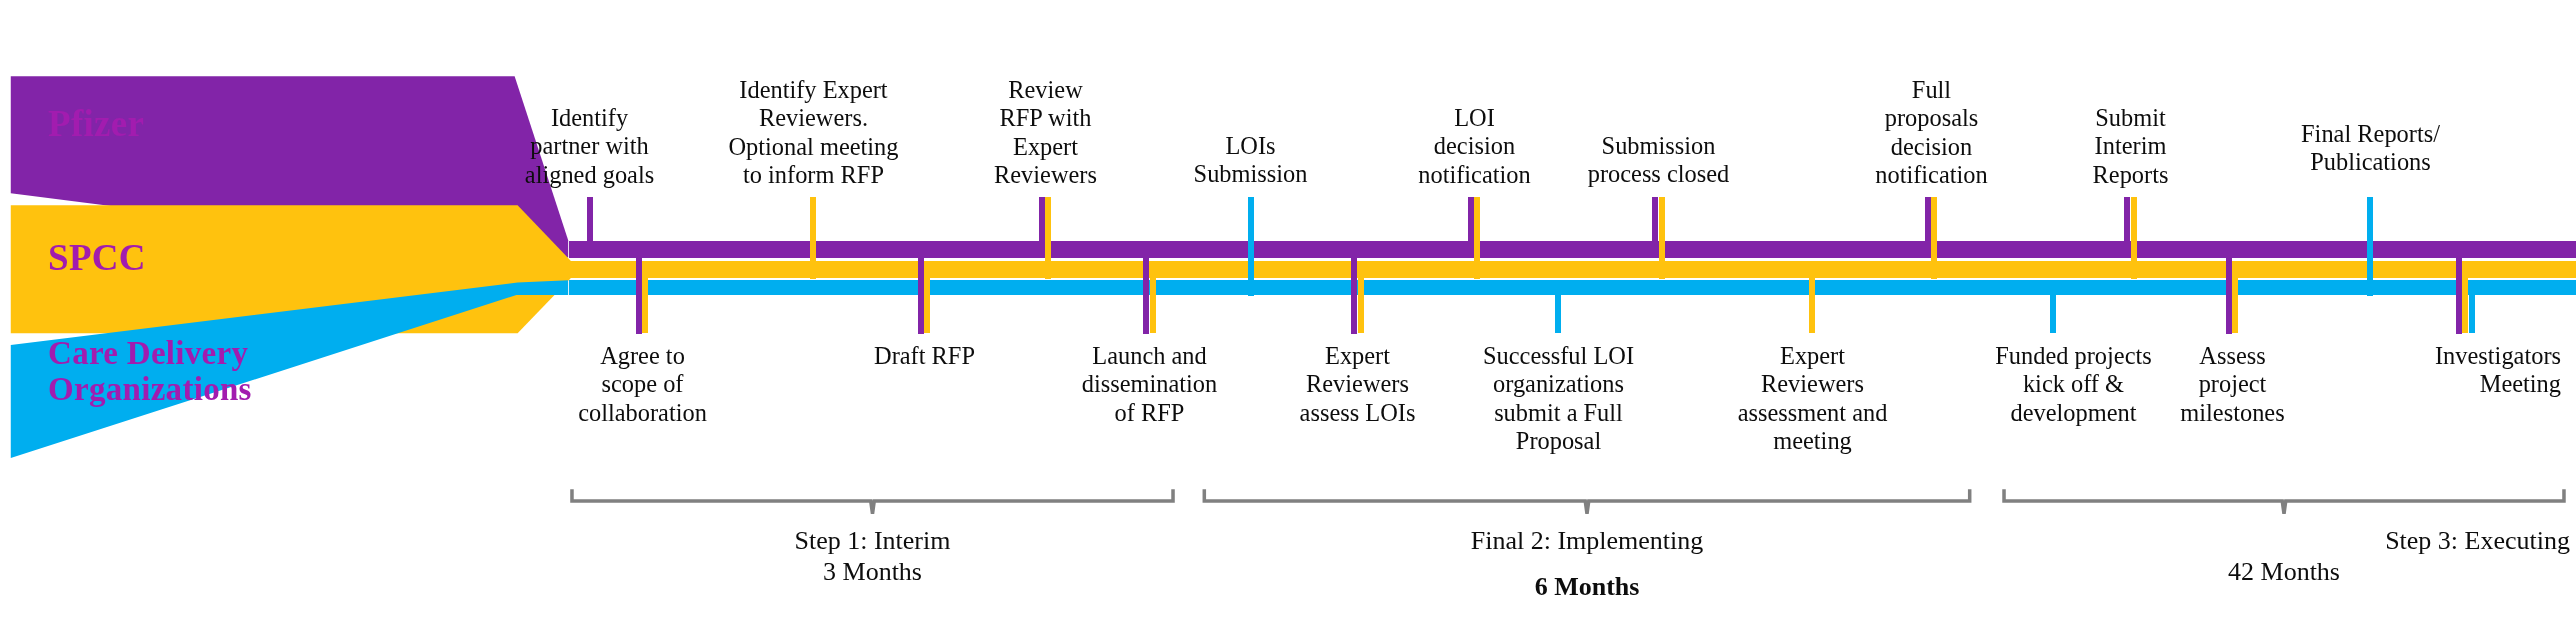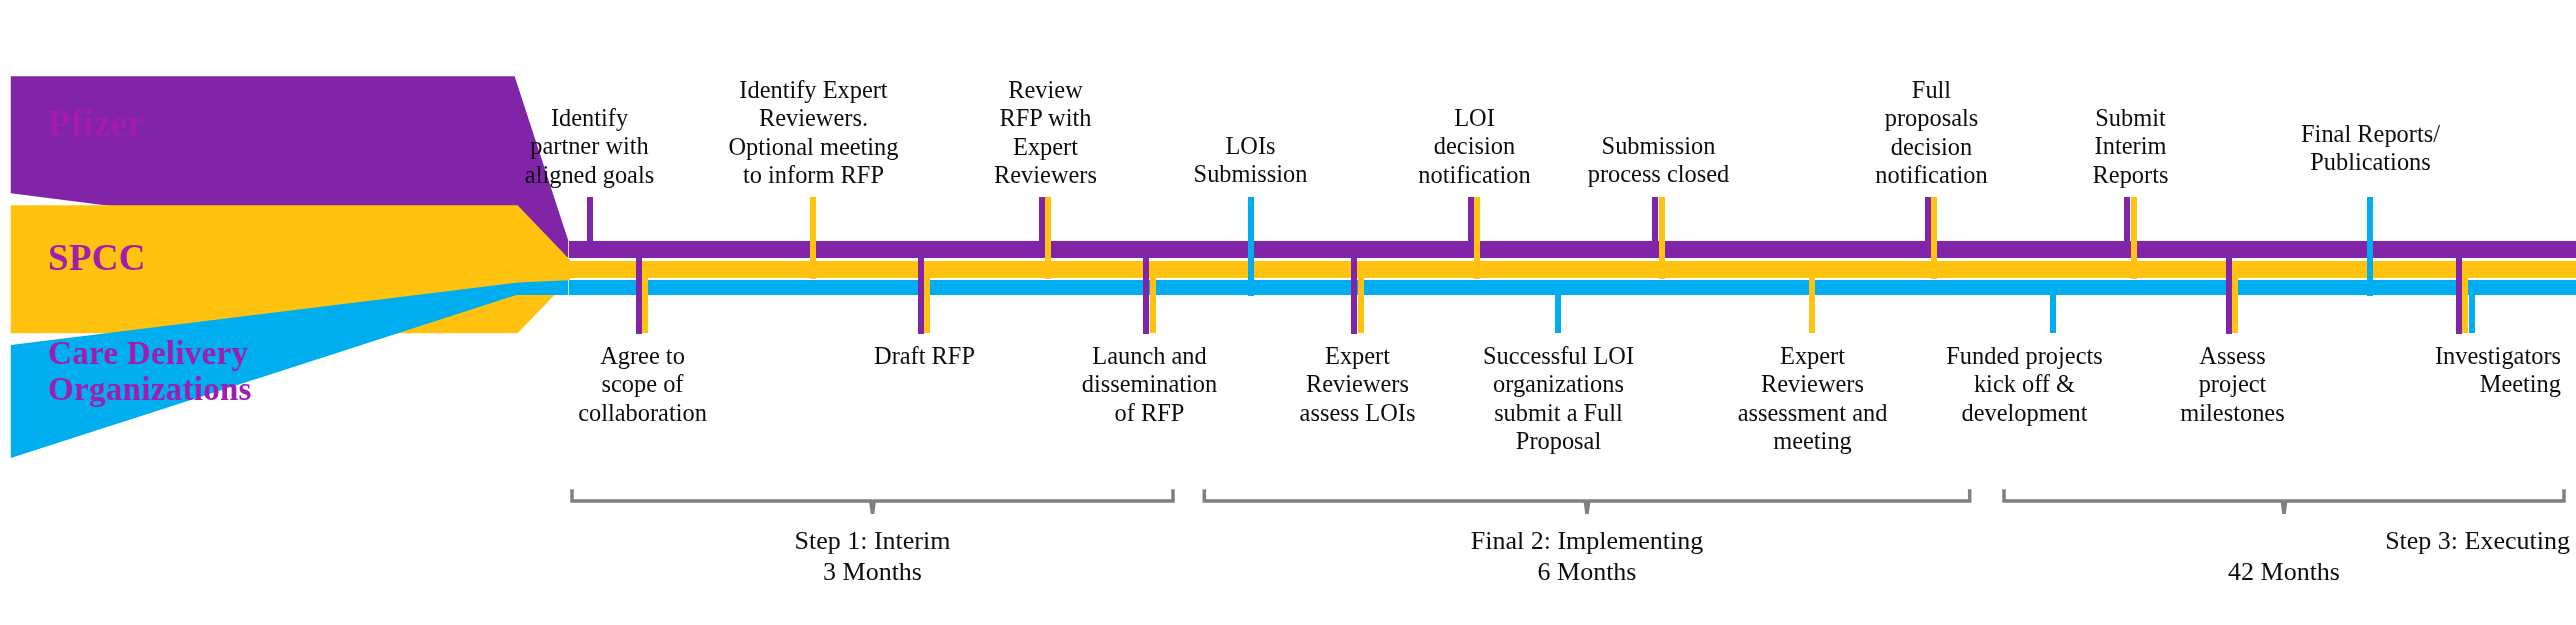--- a/index.html
+++ b/index.html
@@ -170,21 +170,21 @@
       </div>
       <div>
         <div class="tick c-gold" style="left: 1809px; top: 261px; height: 72px;"></div>
         <div class="ms-label" style="white-space: pre-line; width: 191px; left: 1717px; top: 342px;">Expert
 Reviewers
 assessment and
 meeting</div>
       </div>
       <div>
         <div class="tick c-blue" style="left: 2050px; top: 280px; height: 53px;"></div>
-        <div class="ms-label" style="white-space: pre-line; width: 191px; left: 1929px; top: 342px; text-align: center;">Funded projects
+        <div class="ms-label" style="white-space: pre-line; width: 191px; left: 1978px; top: 342px; text-align: center;">Funded projects
 kick off &amp;
 development</div>
       </div>
       <div>
         <div class="tick c-purple" style="left: 2226px; top: 241px; height: 93px;"></div>
         <div class="tick c-gold" style="left: 2232px; top: 261px; height: 72px;"></div>
         <div class="ms-label" style="white-space: pre-line; width: 191px; left: 2137px; top: 342px;">Assess
 project
 milestones</div>
       </div>
@@ -202,21 +202,21 @@
           <path d="M 3,2 L 3,22 L 512,22 L 515,44 L 518,22 L 1027,22 L 1027,2" fill="none" stroke="#808080" stroke-width="6" stroke-linecap="butt" stroke-linejoin="miter"></path>
         </svg>
         <div class="step-text" style="top: 37px;">Step 1: Interim</div>
         <div class="step-text" style="top: 68px;">3 Months</div>
       </div>
       <div class="step" style="left: 1197px; top: 488px; width: 780px;">
         <svg width="780" height="27" viewBox="0 0 1310 46" class="step-bracket">
           <path d="M 3,2 L 3,22 L 652,22 L 655,44 L 658,22 L 1307,22 L 1307,2" fill="none" stroke="#808080" stroke-width="6" stroke-linecap="butt" stroke-linejoin="miter"></path>
         </svg>
         <div class="step-text" style="top: 37px;">Final 2: Implementing</div>
-        <div class="step-text" style="top: 68px;">6 Months</div>
+        <div class="step-text" style="top: 83px; font-weight: bold;">6 Months</div>
       </div>
       <div class="step" style="left: 1998px; top: 488px; width: 572px;">
         <svg width="572" height="27" viewBox="0 0 960 46" class="step-bracket">
           <path d="M 3,2 L 3,22 L 477,22 L 480,44 L 483,22 L 957,22 L 957,2" fill="none" stroke="#808080" stroke-width="6" stroke-linecap="butt" stroke-linejoin="miter"></path>
         </svg>
         <div class="step-text" style="top: 37px; text-align: right;">Step 3: Executing</div>
         <div class="step-text" style="top: 68px;">42 Months</div>
       </div>
     </div>
 

